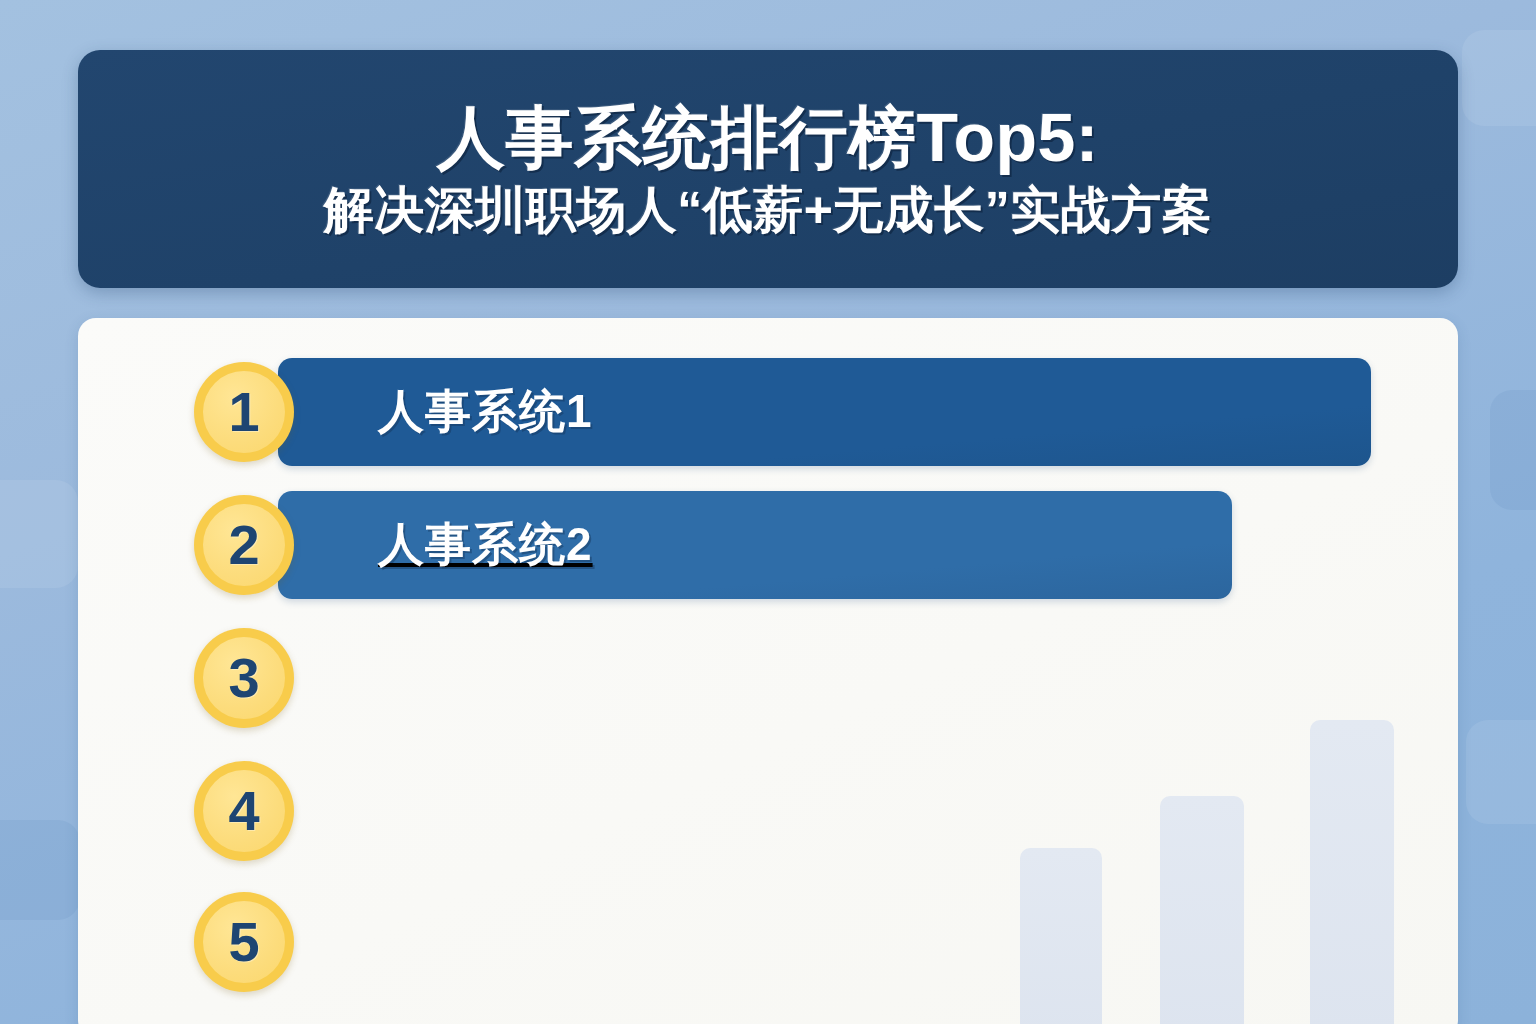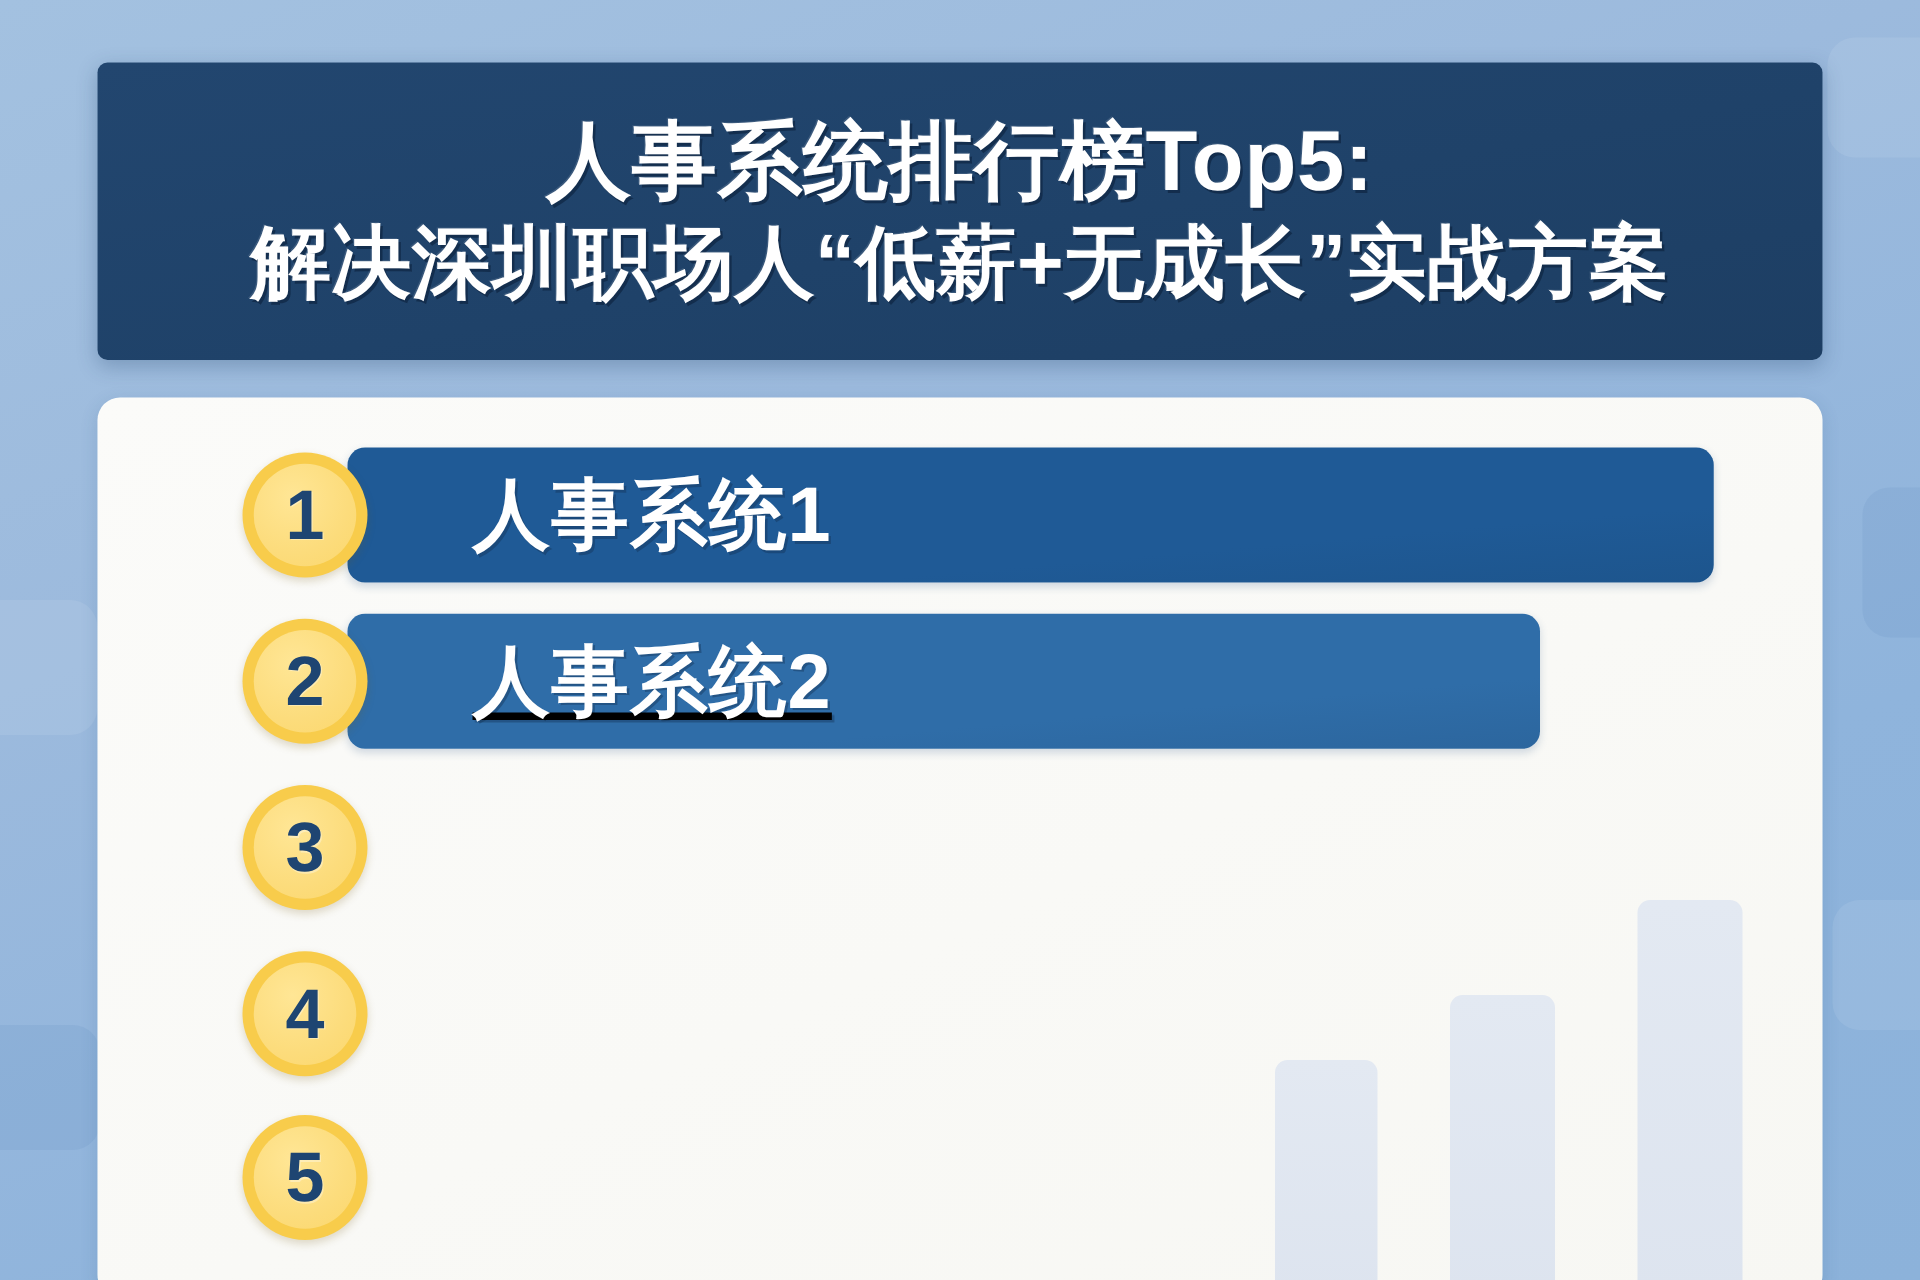--- a/index.html
+++ b/index.html
@@ -29,37 +29,37 @@
   .deco-sq.dk { background: rgba(70,120,180,0.10); }
 
   
   #header-card {
     position: absolute;
     left: 78px;
     top: 50px;
     width: 1380px;
     height: 238px;
     background: linear-gradient(170deg, #22466f 0%, #1f4269 55%, #1d3e63 100%);
-    border-radius: 8px;
+    border-radius: 22px;
     box-shadow: 0 5px 16px rgba(30,60,100,0.28);
     display: flex;
     flex-direction: column;
     align-items: center;
     justify-content: center;
     overflow: hidden;
   }
   .title-line {
     color: #ffffff;
     font-weight: bold;
     letter-spacing: 0.5px;
     white-space: nowrap;
     text-shadow: 2px 2px 0 rgba(10,30,55,0.55), -1px -1px 0 rgba(255,255,255,0.12);
   }
   #title-line-1 { font-size: 68px; line-height: 1.18; }
-  #title-line-2 { font-size: 64px; line-height: 1.22; margin-top: 2px; }
+  #title-line-2 { font-size: 50px; line-height: 1.22; margin-top: 2px; }
 
   
   #chart-card {
     position: absolute;
     left: 78px;
     top: 318px;
     width: 1380px;
     height: 720px;
     background: linear-gradient(155deg, #fbfbf9 0%, #f9f9f6 55%, #f7f7f3 100%);
     border-radius: 18px;
@@ -94,21 +94,21 @@
     top: 0;
     height: 108px;
     border-radius: 14px;
     box-shadow: 0 3px 7px rgba(40,80,130,0.20);
     display: flex;
     align-items: center;
   }
   .rank-label {
     margin-left: 100px;
     color: #ffffff;
-    font-size: 62px;
+    font-size: 46px;
     font-weight: bold;
     white-space: nowrap;
     text-shadow: 2px 2px 0 rgba(20,50,85,0.42);
     letter-spacing: 1px;
   }
   .rank-badge {
     position: absolute;
     left: 116px;
     top: 4px;
     width: 100px;

